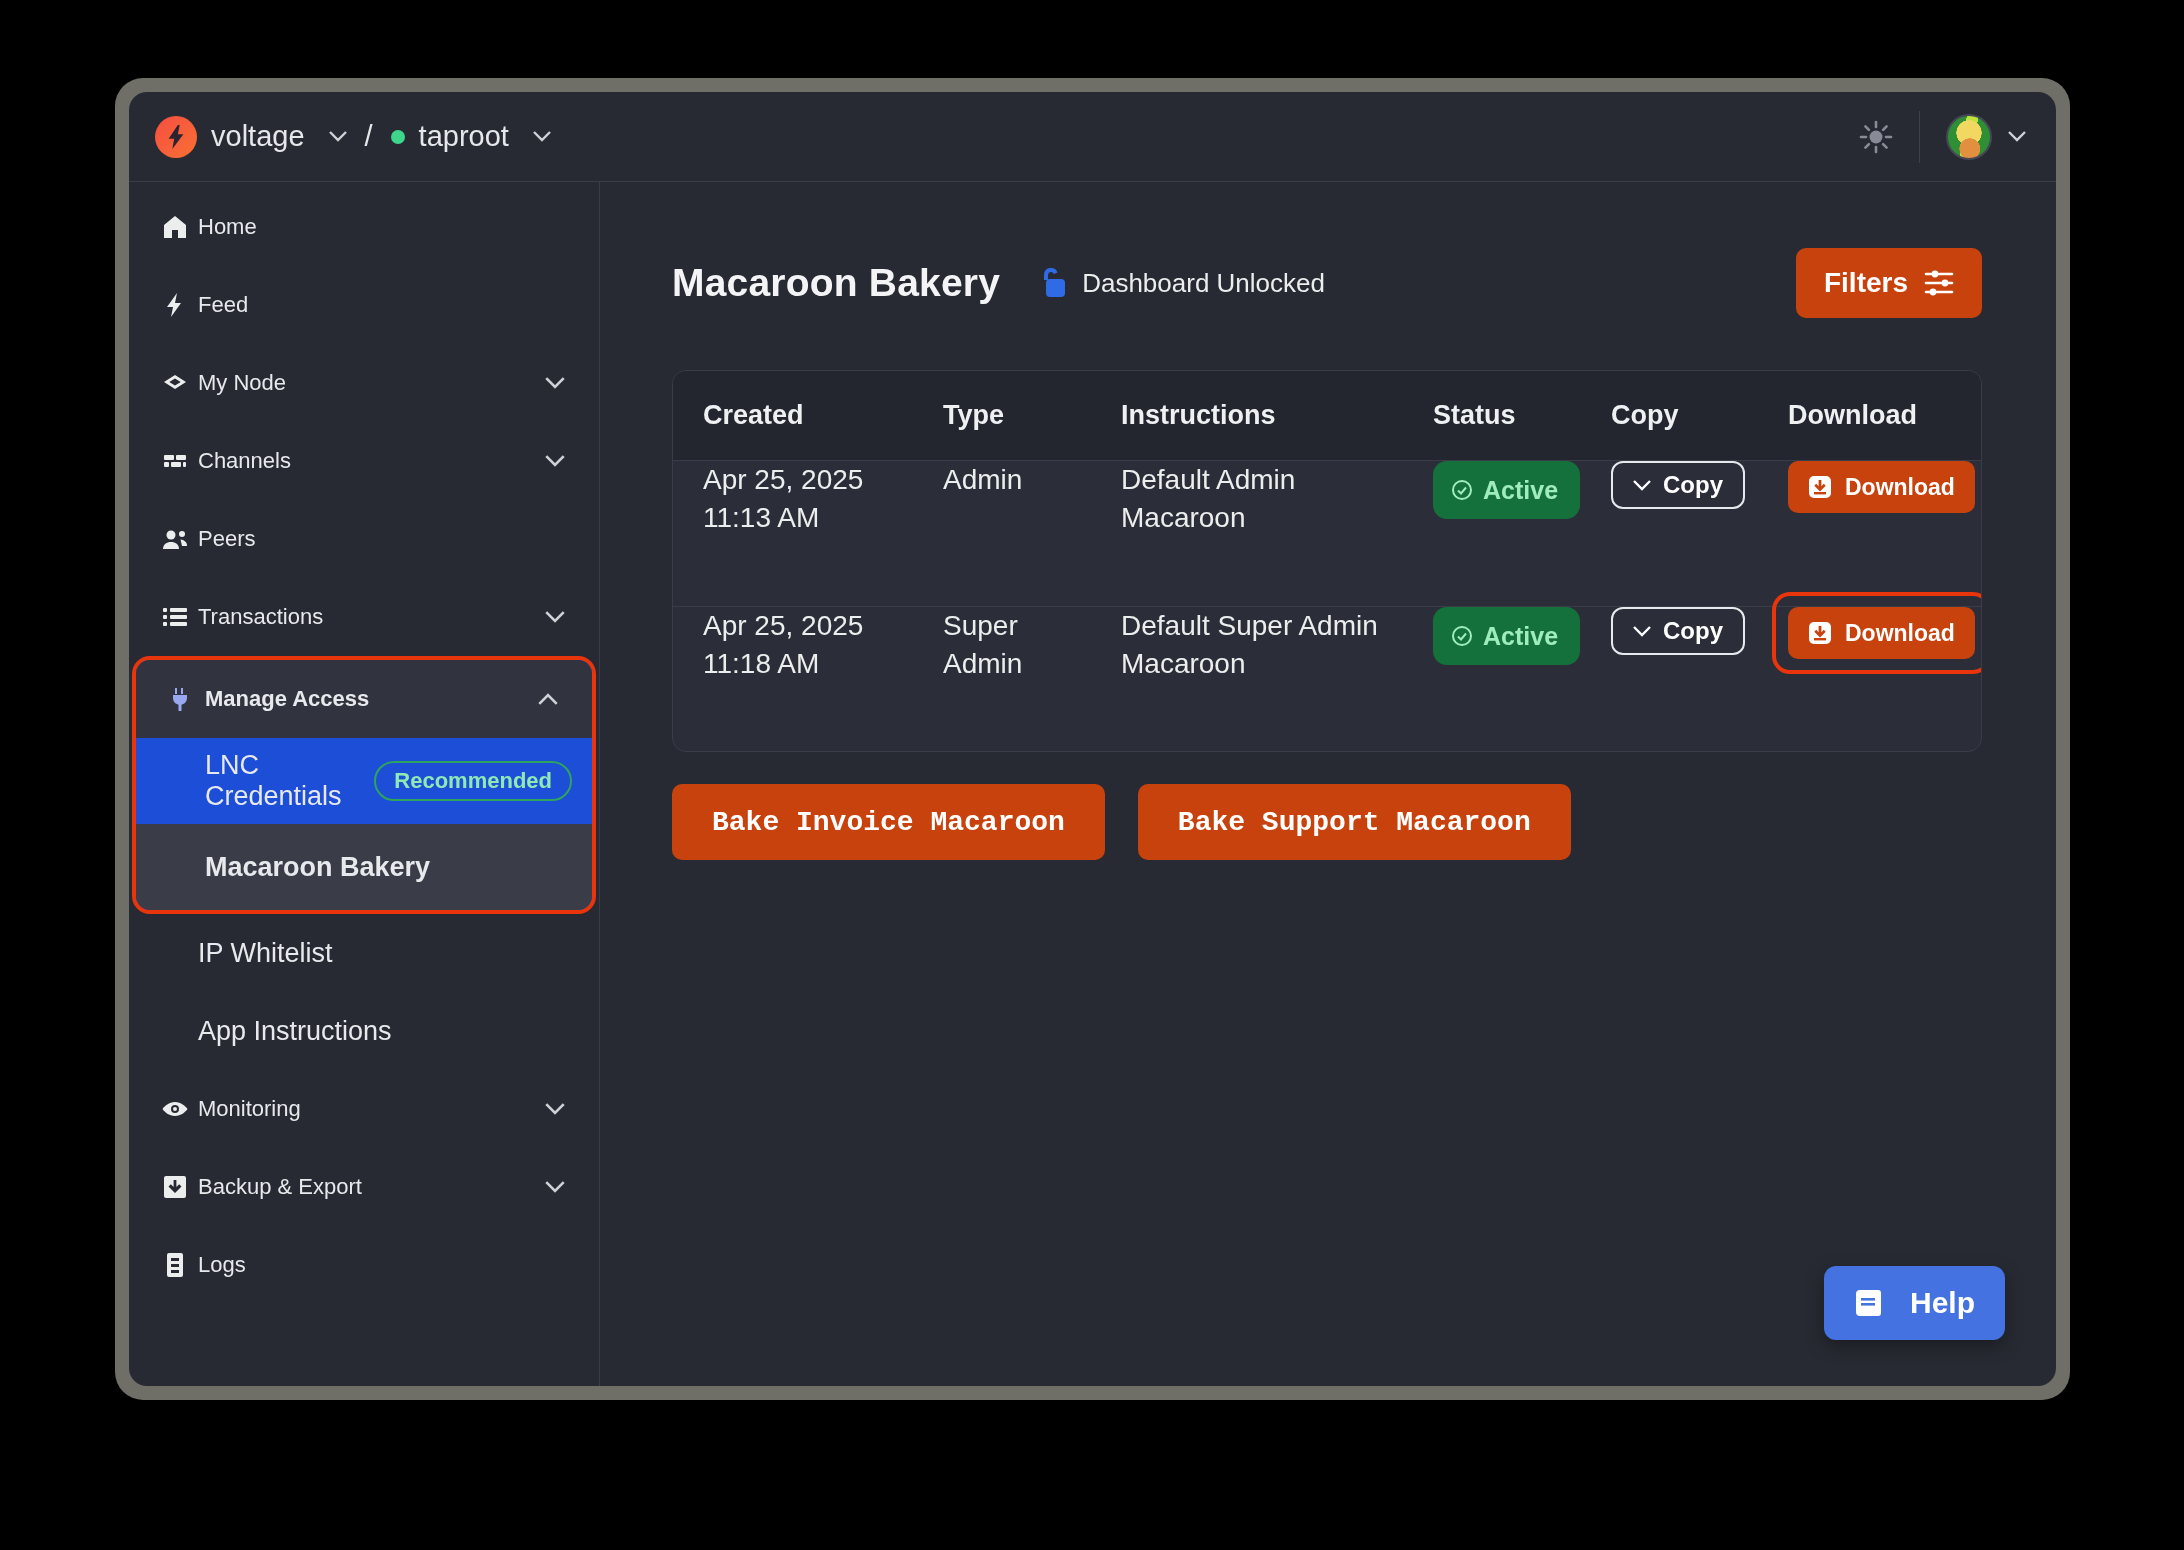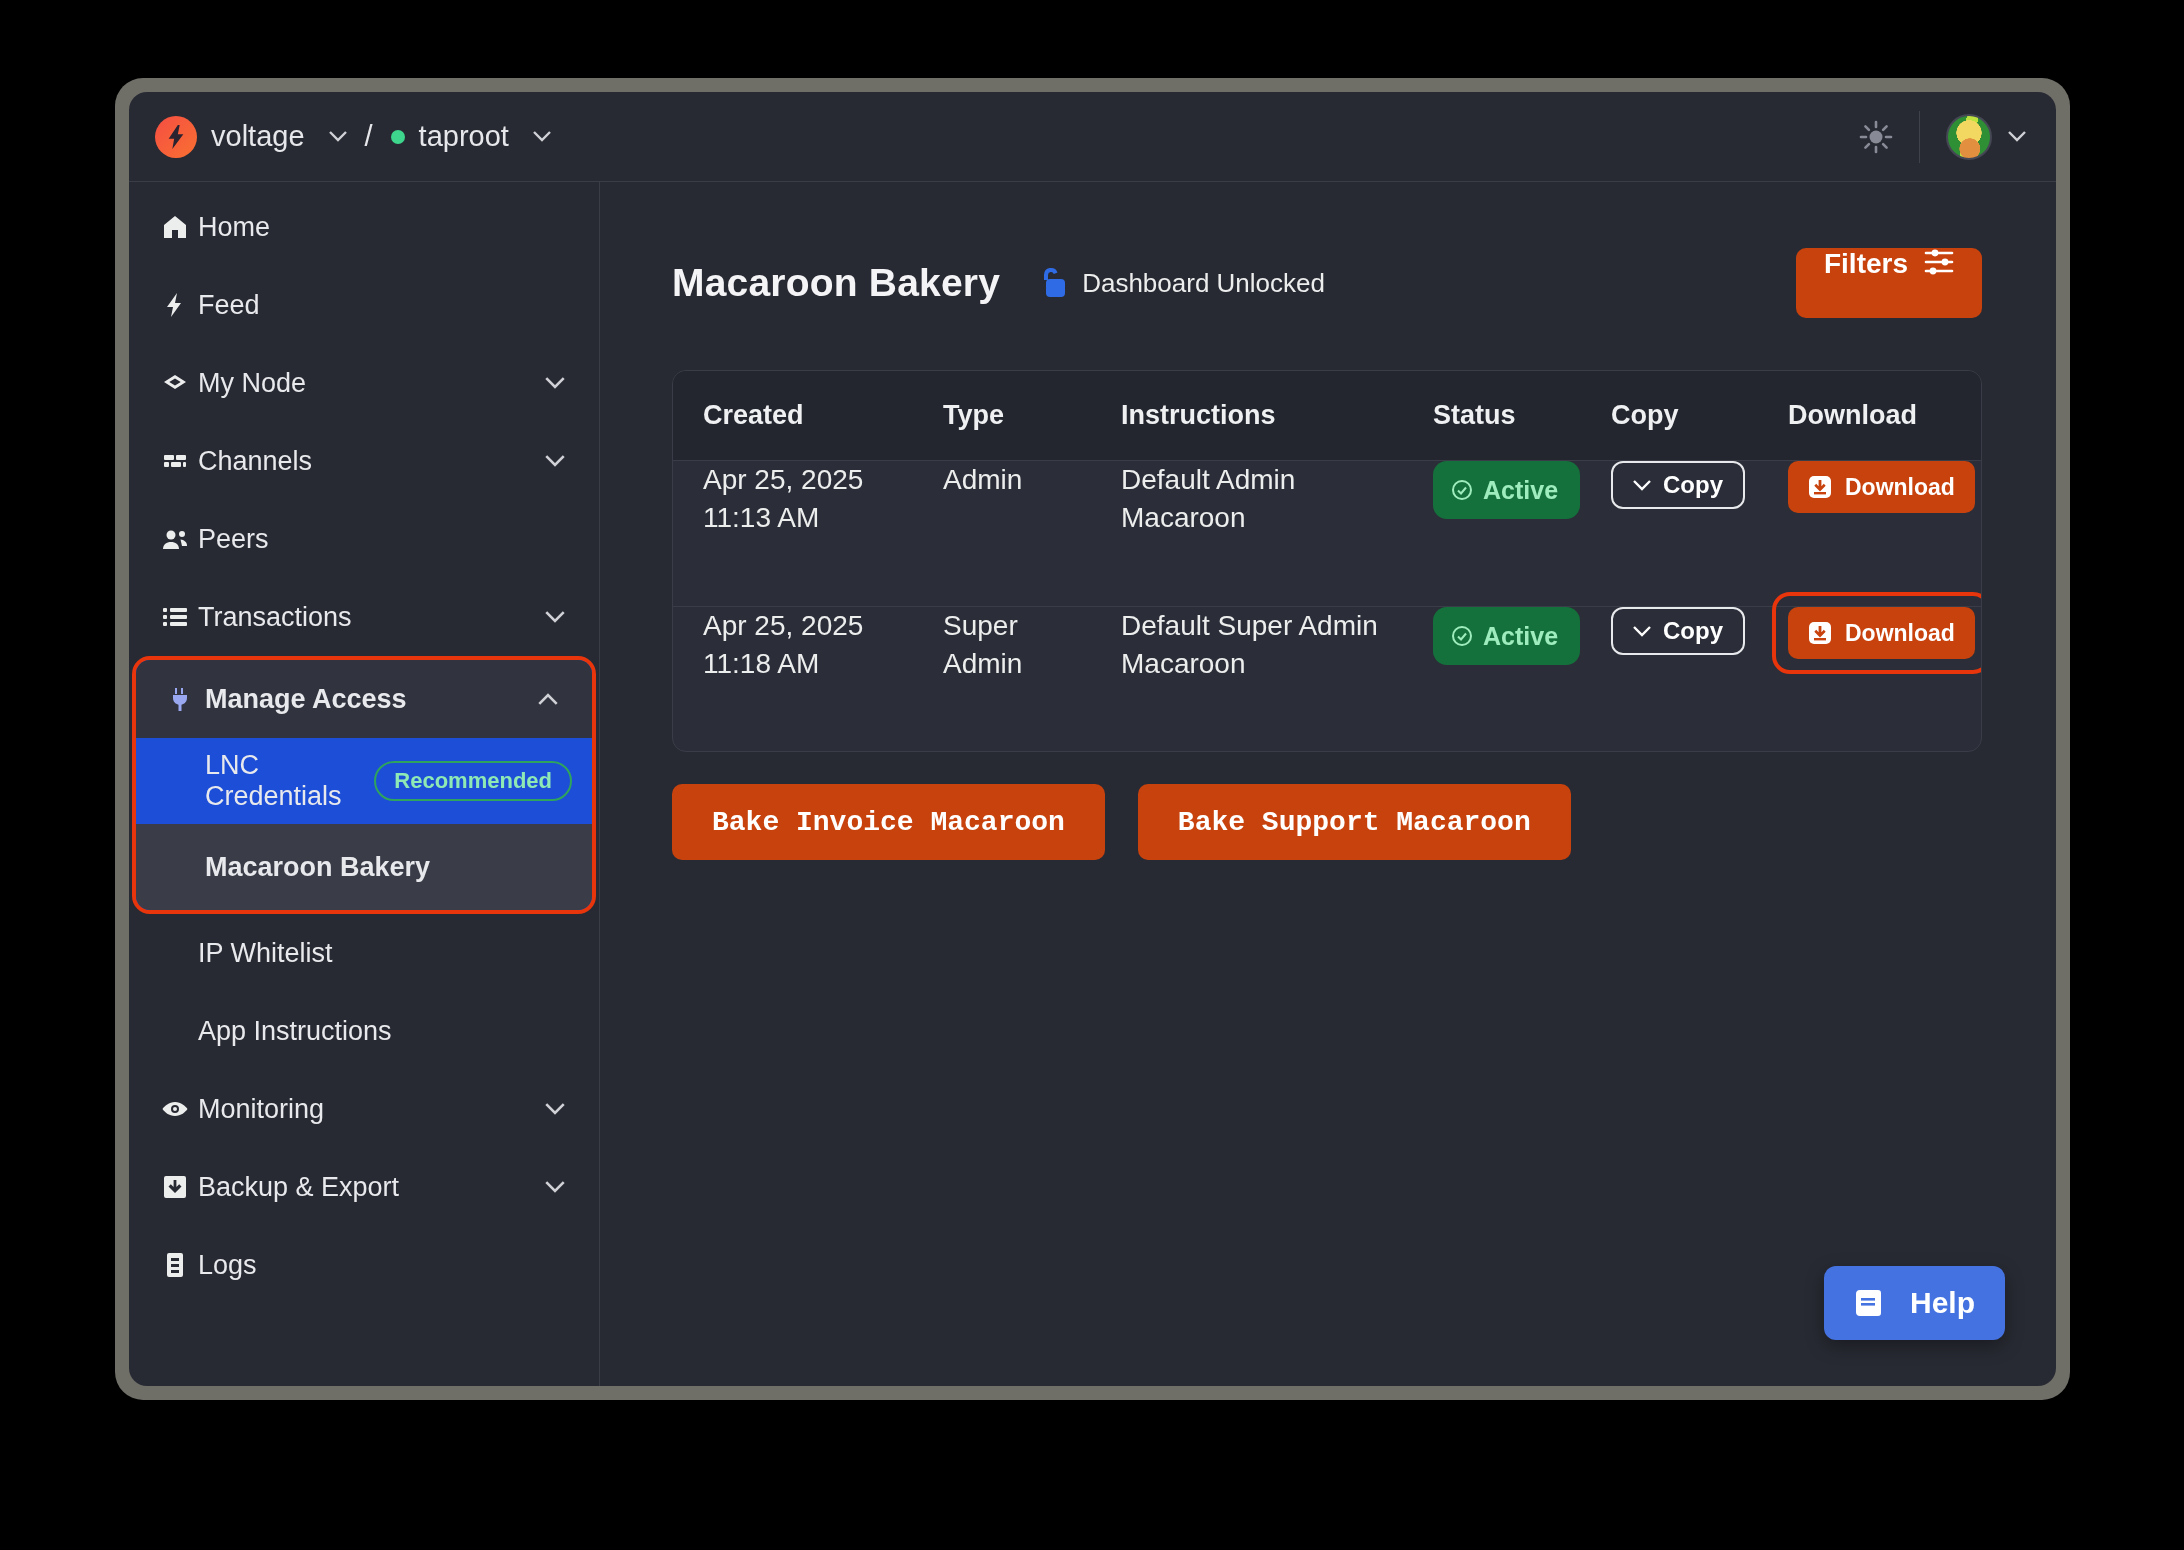--- a/index.html
+++ b/index.html
@@ -37,21 +37,21 @@
               radial-gradient(circle at 52% 78%, #e2903f 0 26%, transparent 27%),
               radial-gradient(circle at 50% 40%, #f2d861 0 38%, transparent 39%),
               linear-gradient(100deg,#2f8f35 0 38%, #bfe23e 38% 62%, #2f8f35 62%);
             }
 
   
   .appbody { flex:1; display:flex; min-height:0; }
   .sidebar { width:471px; flex:0 0 471px; border-right:1px solid #3a3c46;
              padding-top:6px; color:#e8e9ec; }
   .nav-item { height:78px; display:flex; align-items:center; gap:8px;
-              padding:0 34px 0 31px; font-size:27px; cursor:pointer; }
+              padding:0 34px 0 31px; font-size:22px; cursor:pointer; }
   .nav-item .nicon { width:30px; flex:0 0 30px; display:flex; justify-content:center; }
   .nav-item .nlabel { flex:1; }
   .nav-item svg.glyph { width:28px; height:28px; fill:#eceded; }
   .nav-chev { width:20px; height:12px; stroke:#cfd1d6; stroke-width:2.4; fill:none; }
 
   .annotated { position:relative; margin:0 3px; border:4px solid #e8350c;
                border-radius:18px; overflow:hidden; background:#1d4ed8; }
   .manage-row { height:78px; background:#31343e; font-weight:bold; }
   .manage-row svg.glyph { fill:#98a7f0; }
   .sub-item { height:86px; display:flex; align-items:center; gap:18px;
@@ -61,21 +61,21 @@
                        padding:5px 18px; font-size:22px; font-weight:bold; white-space:nowrap; }
 
   
   .content { flex:1; position:relative; padding:66px 74px 0 72px; color:#eceded; min-width:0; }
   .page-head { display:flex; align-items:center; }
   .page-title { font-size:39px; font-weight:bold; color:#f4f4f6; letter-spacing:.2px; }
   .unlock-group { display:flex; align-items:center; gap:14px; margin-left:38px; }
   .unlock-group svg { width:30px; height:34px; }
   .unlock-label { font-size:26px; color:#eceded; }
   .btn-filters { margin-left:auto; background:#c8420d; color:#fff; border:none; cursor:pointer;
-                 height:70px; padding:0 28px; border-radius:10px; display:flex; align-items:flex-start;
+                 height:70px; padding:0 28px; border-radius:10px; display:flex; align-items:center;
                  gap:16px; font-size:28px; font-weight:bold; font-family:inherit; }
   .btn-filters svg { width:30px; height:28px; }
 
   
   .table { margin-top:52px; border:1px solid #3a3d47; border-radius:14px; overflow:hidden;
            background:#2b2e38; }
   .t-head { display:flex; align-items:center; height:90px; background:#24262f;
             border-bottom:1px solid #3a3d47; font-size:27px; color:#eef0f2; font-weight:bold; }
   .t-row  { display:flex; height:145px; font-size:28px; }
   .t-row + .t-row { border-top:1px solid #3a3d47; }

